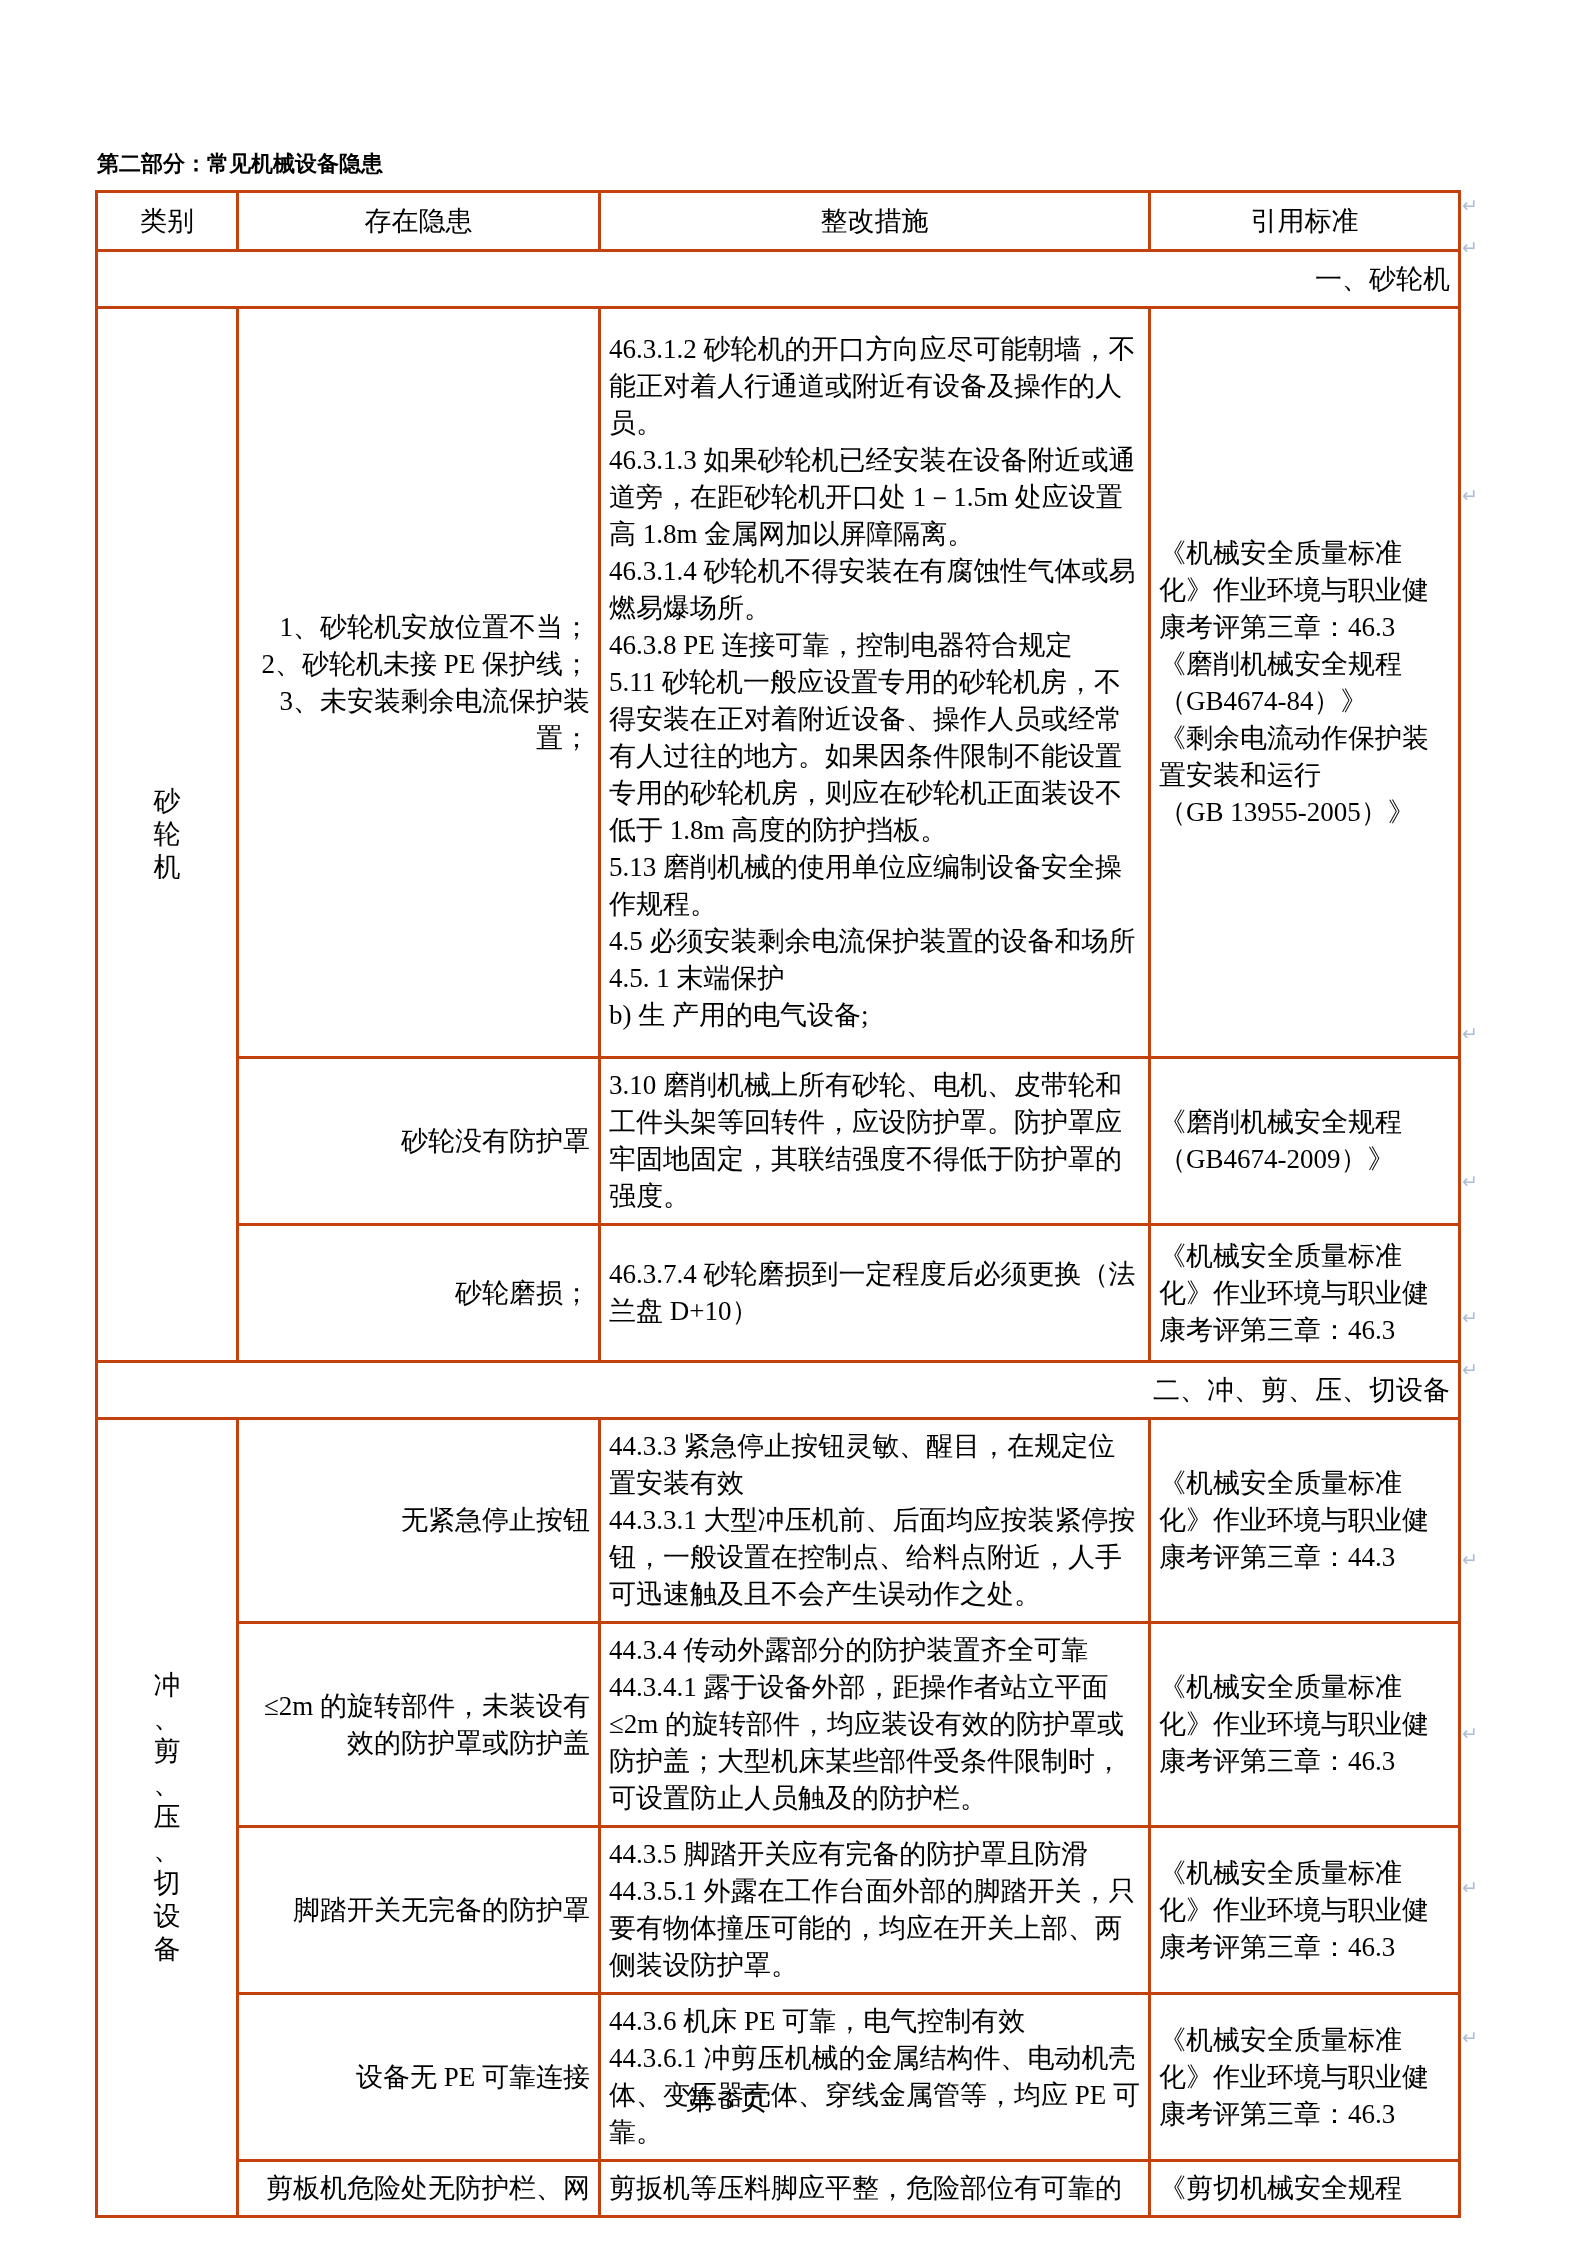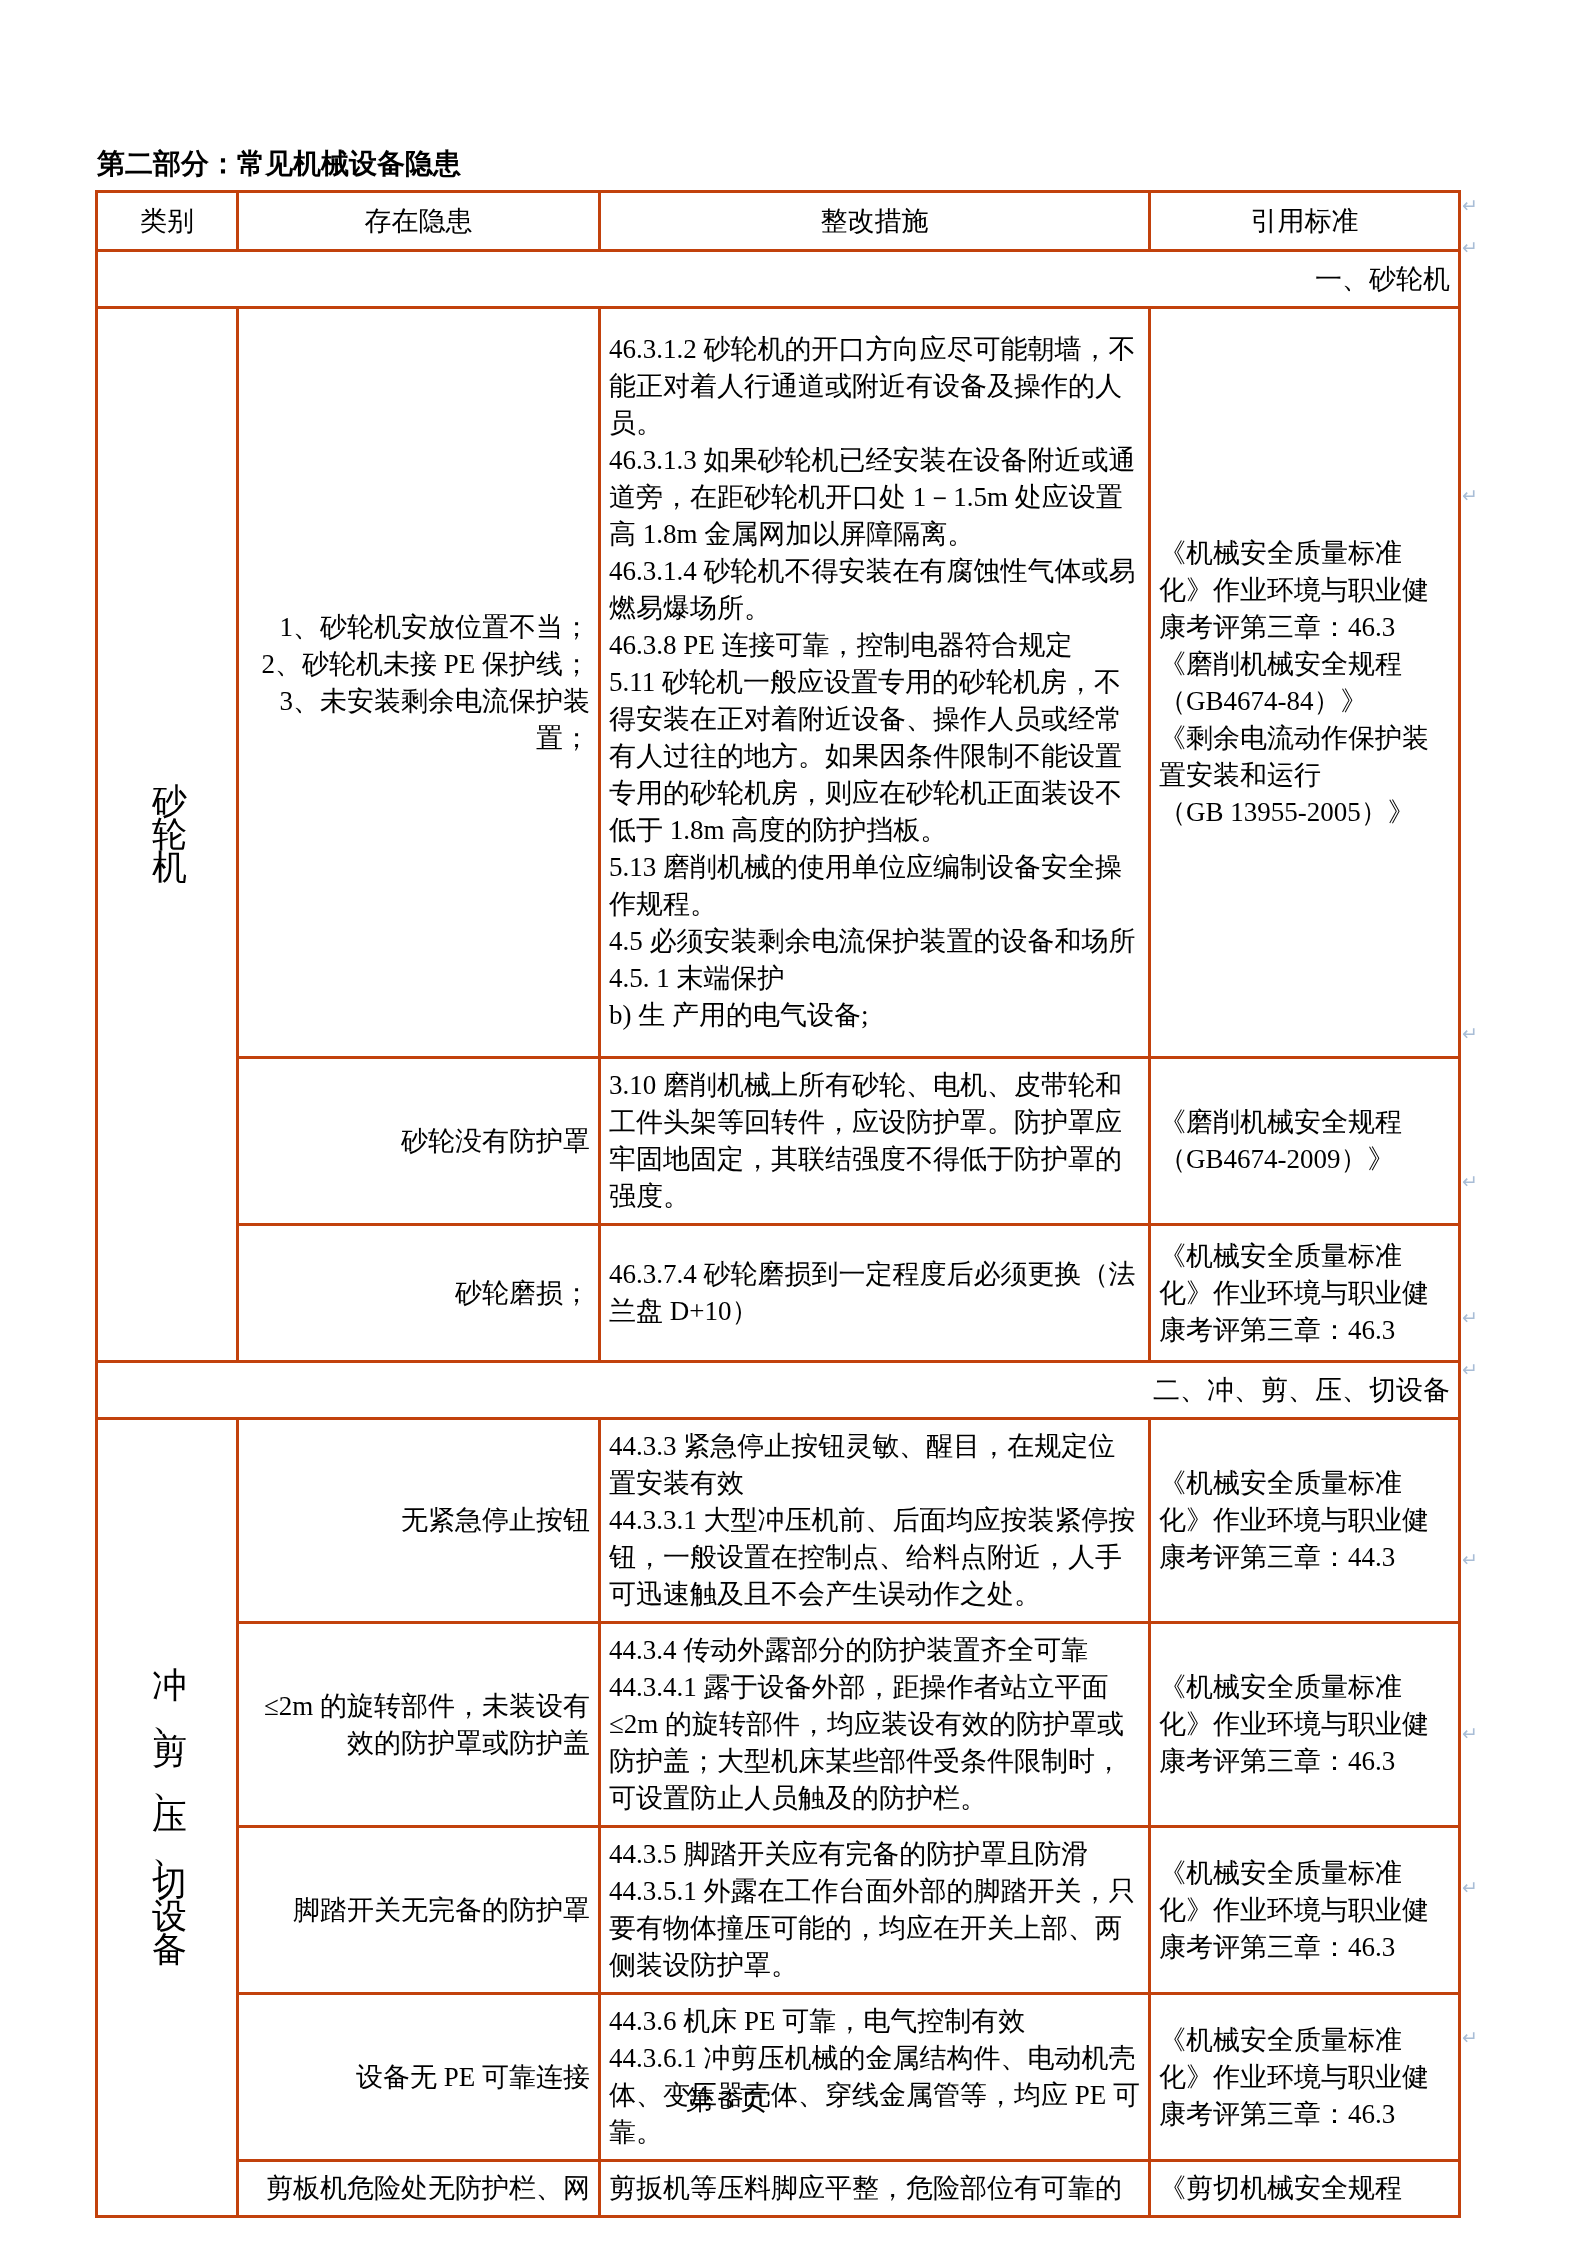--- a/index.html
+++ b/index.html
@@ -6,21 +6,21 @@
   body{
     width:1587px;height:2245px;
     background:#ffffff;
     position:relative;
     overflow:hidden;
     font-family:"Liberation Serif","DejaVu Serif",serif;
     color:#000;
   }
   .doc-title{
     position:absolute;left:97px;top:148px;
-    font-size:28px;font-weight:bold;line-height:32px;
+    font-size:22px;font-weight:bold;line-height:32px;
     white-space:nowrap;
   }
   table.hazard-table{
     position:absolute;left:95px;top:190px;
     width:1363px;
     border-collapse:collapse;
     table-layout:fixed;
   }
   table.hazard-table td{
     border:3px solid #c2410c;
@@ -29,21 +29,21 @@
     vertical-align:middle;
     padding:8px;
     overflow:hidden;
   }
   td.th-cell{text-align:center;height:40px;}
   tr.section-row td{text-align:right;height:38px;}
   td.cell-category{text-align:center;padding:0;}
   .cat-inner{
     display:inline-block;
     width:30px;
-    font-size:35px;
+    font-size:27px;
     line-height:33px;
     word-break:break-all;
     line-break:anywhere;
     text-align:center;
     vertical-align:middle;
   }
   td.cell-hazard{
     text-align:right;
     padding:2px 8px 2px 12px;
     white-space:pre-line;

